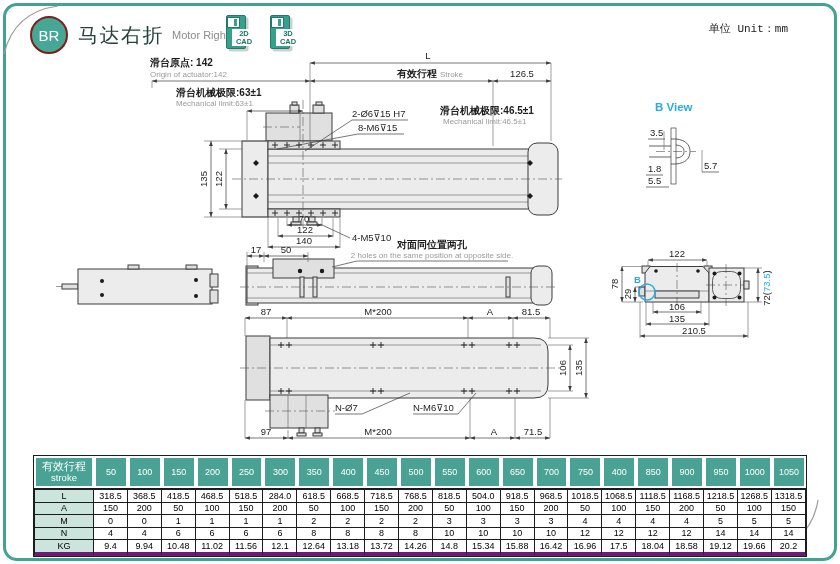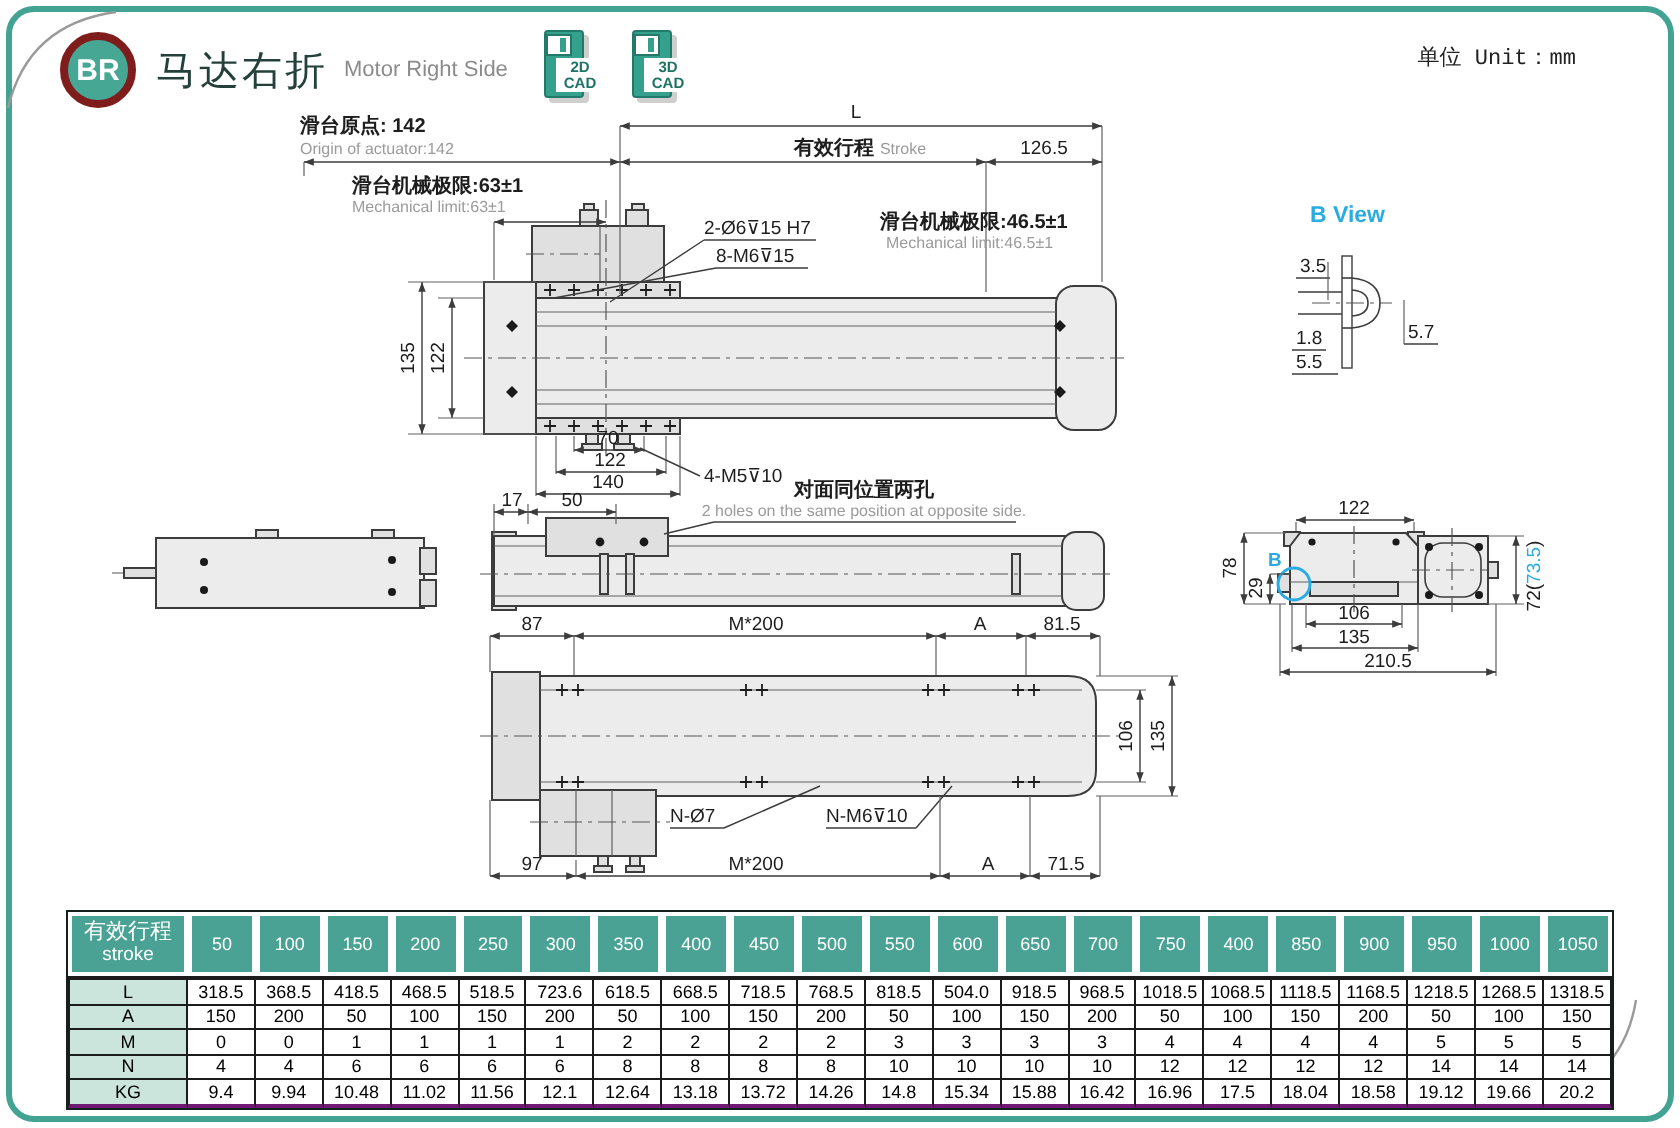--- a/index.html
+++ b/index.html
@@ -4,27 +4,27 @@
 <style>
   html,body { margin:0; padding:0; background:#fff; }
   .page { position:relative; width:840px; height:564px; background:#fff;
           font-family:"Liberation Sans","DejaVu Sans",sans-serif; overflow:hidden; }
   .frame { position:absolute; inset:3px; border:3px solid #43a392; border-radius:14px; pointer-events:none; }
   .curl { position:absolute; }
   .curl path { stroke:#9a9a9a; stroke-width:1.2; fill:none; }
 
   
   .badge { position:absolute; left:30px; top:16px; width:38px; height:38px; border-radius:50%;
-           background:#46a795; color:#fff; font-weight:bold; font-size:15px;
-           display:flex; align-items:center; justify-content:center; border:4px solid #7f1d1d; box-sizing:border-box;}
+           background:#46a795; color:#fff; font-weight:normal; font-size:15px;
+           display:flex; align-items:center; justify-content:center; border:2px solid #7f1d1d; box-sizing:border-box;}
   .title-zh { position:absolute; left:78px; top:22px; font-size:20px; font-weight:normal; color:#24403a; letter-spacing:1.5px; }
   .title-en { position:absolute; left:172px; top:29px; font-size:11px; color:#8b8b8b; }
   .cad { position:absolute; top:15px; width:36px; height:34px; cursor:pointer; }
   .floppy { position:relative; width:20px; height:34px; background:#35a18d; border:1px solid #237a6a;
-            border-radius:2px; box-shadow:2.5px 2.5px 0 #cfcfcf; box-sizing:border-box;margin-left:46px; }
+            border-radius:2px; box-shadow:2.5px 2.5px 0 #cfcfcf; box-sizing:border-box; }
   .shutter { position:absolute; top:1px; right:5px; width:11px; height:9px; background:#fff; border:1px solid #237a6a; }
   .shutter i { display:block; width:3px; height:7px; background:#35a18d; margin:1px 0 0 6px; }
   .flabel { position:absolute; left:5px; bottom:2px; width:24px; height:17px; background:#fff;
             color:#1f7365; font-size:7.5px; font-weight:bold; line-height:8px; text-align:center; padding-top:1px; box-sizing:border-box;}
   .unit { position:absolute; right:52px; top:21px; font-size:11px; color:#222;font-family:Liberation Mono, monospace; }
 
   
   .drawing { position:absolute; left:0; top:50px; }
   .drawing text { font-family:"Liberation Sans","DejaVu Sans",sans-serif; }
   .d   { font-size:9.5px; fill:#1d1d1d; }
@@ -47,21 +47,21 @@
   table.spec { border-collapse:separate; border-spacing:0; width:774px; table-layout:fixed;
                font-family:"Liberation Sans","DejaVu Sans",sans-serif; border:1.5px solid #15201d; }
   table.spec thead td { background:#4aa294; color:#fff; border:2px solid #fff; text-align:center;
                height:28px; font-size:9px; padding:0; overflow:hidden; }
   table.spec td.hfirst { width:56px; font-size:11px; line-height:12px; }
   table.spec td.hfirst .hen { font-size:9.5px; font-weight:normal; }
   table.spec tbody td { border-right:1px solid #1c1c1c; border-bottom:1px solid #1c1c1c;
                text-align:center; height:11.5px; background:#fff; font-size:9px; padding:0; overflow:hidden; }
   table.spec tbody td:first-child { border-left:1px solid #1c1c1c; }
   table.spec tbody tr:first-child td { border-top:2px solid #1c1c1c; }
-  table.spec tbody tr:last-child td { border-bottom:2px solid #701a75; }
+  table.spec tbody tr:last-child td { border-bottom:4px solid #701a75; }
   table.spec tbody td.lbl { background:#cbe5dc; }
 </style>
 </head>
 <body>
 
 <div class="page">
   <div class="frame"></div>
 
   <svg class="curl" style="left:2px;top:2px" width="60" height="56">
     <path d="M2,52 Q12,10 56,4"></path>
@@ -430,21 +430,21 @@
           </tr>
         </thead>
       <tbody id="tbl-body">
           <tr>
             <td class="lbl">L</td>
             <td>318.5</td>
             <td>368.5</td>
             <td>418.5</td>
             <td>468.5</td>
             <td>518.5</td>
-            <td>723.6</td>
+            <td>284.0</td>
             <td>618.5</td>
             <td>668.5</td>
             <td>718.5</td>
             <td>768.5</td>
             <td>818.5</td>
             <td>504.0</td>
             <td>918.5</td>
             <td>968.5</td>
             <td>1018.5</td>
             <td>1068.5</td>

